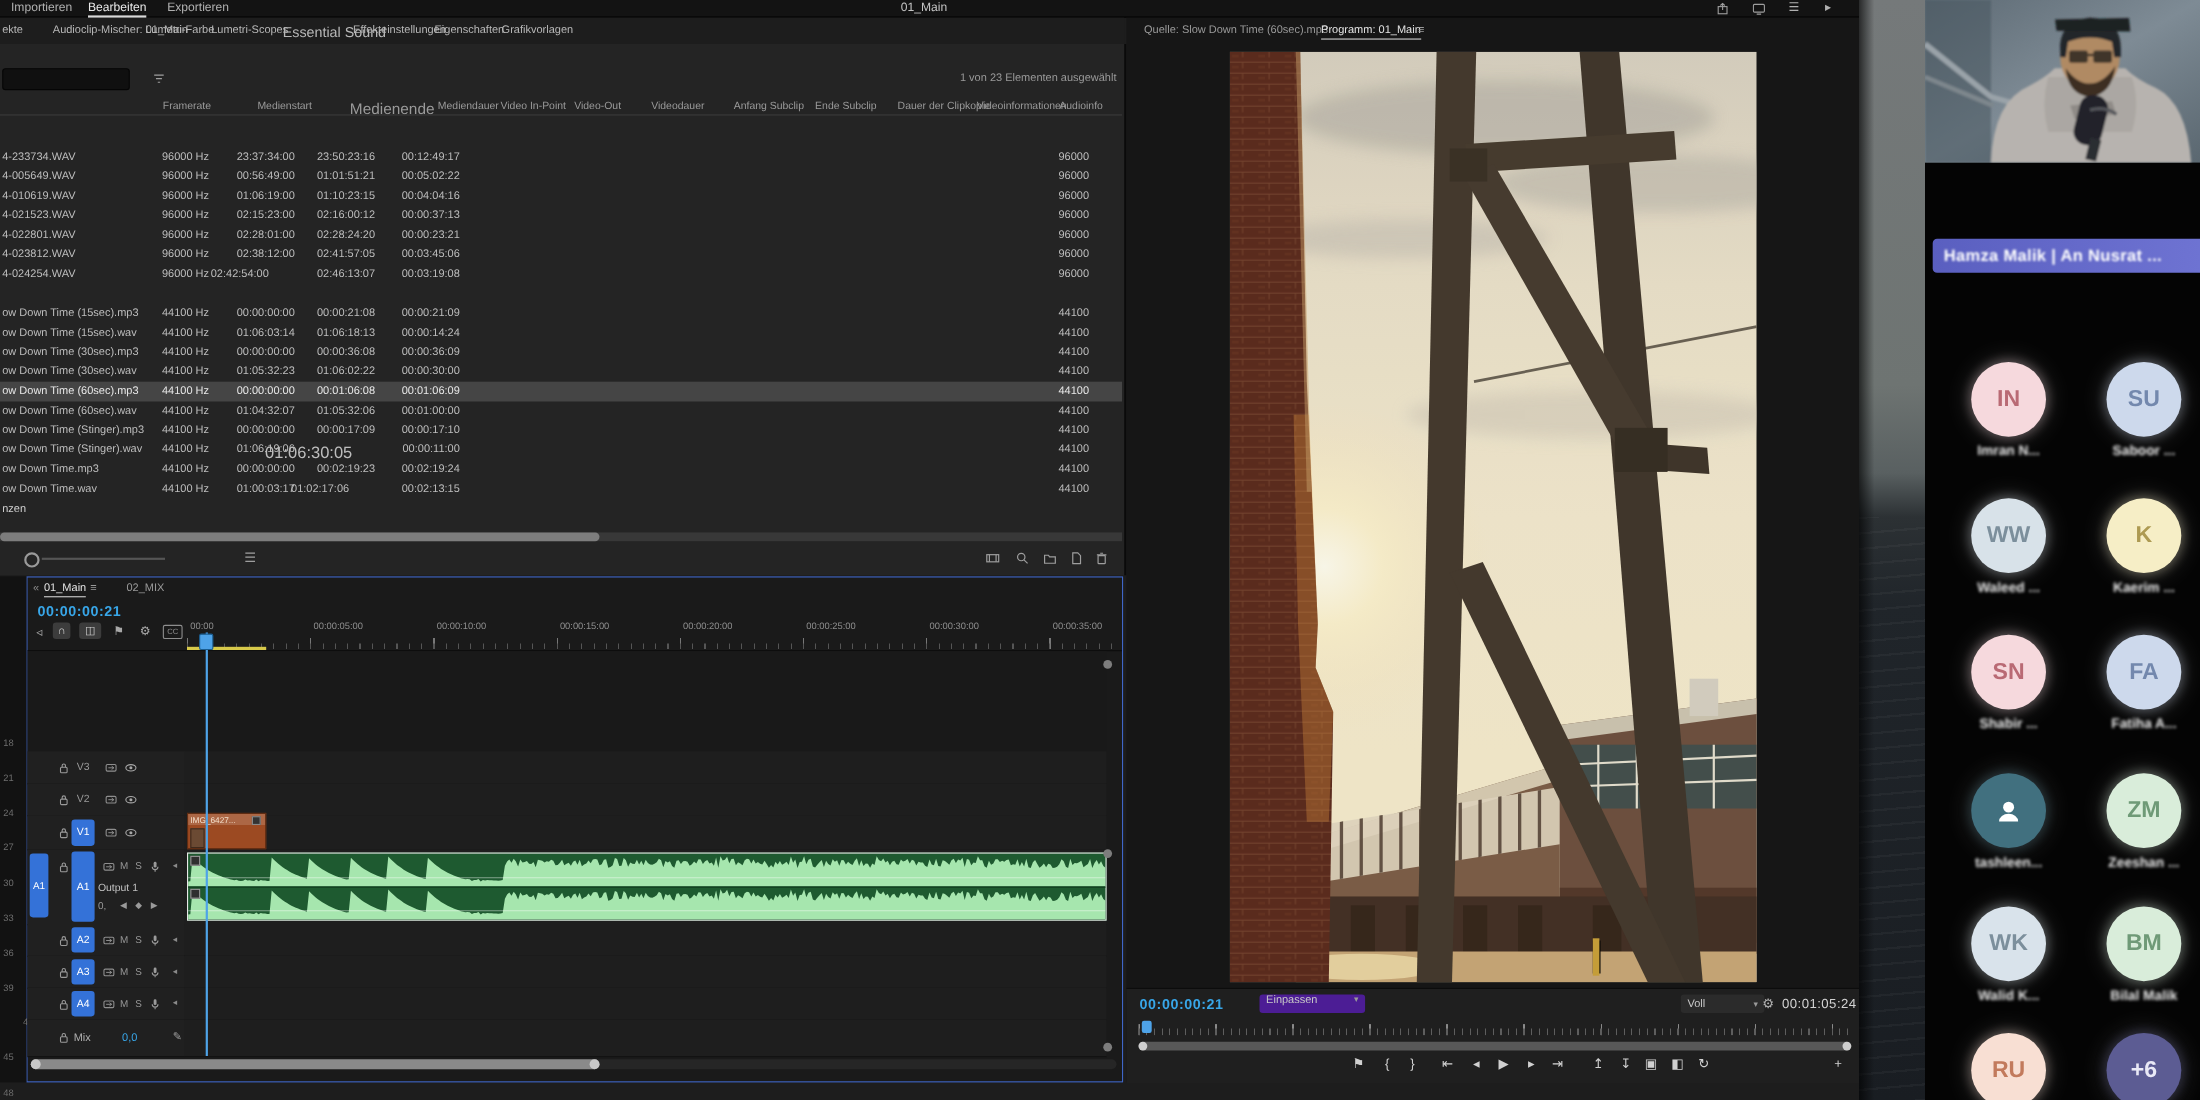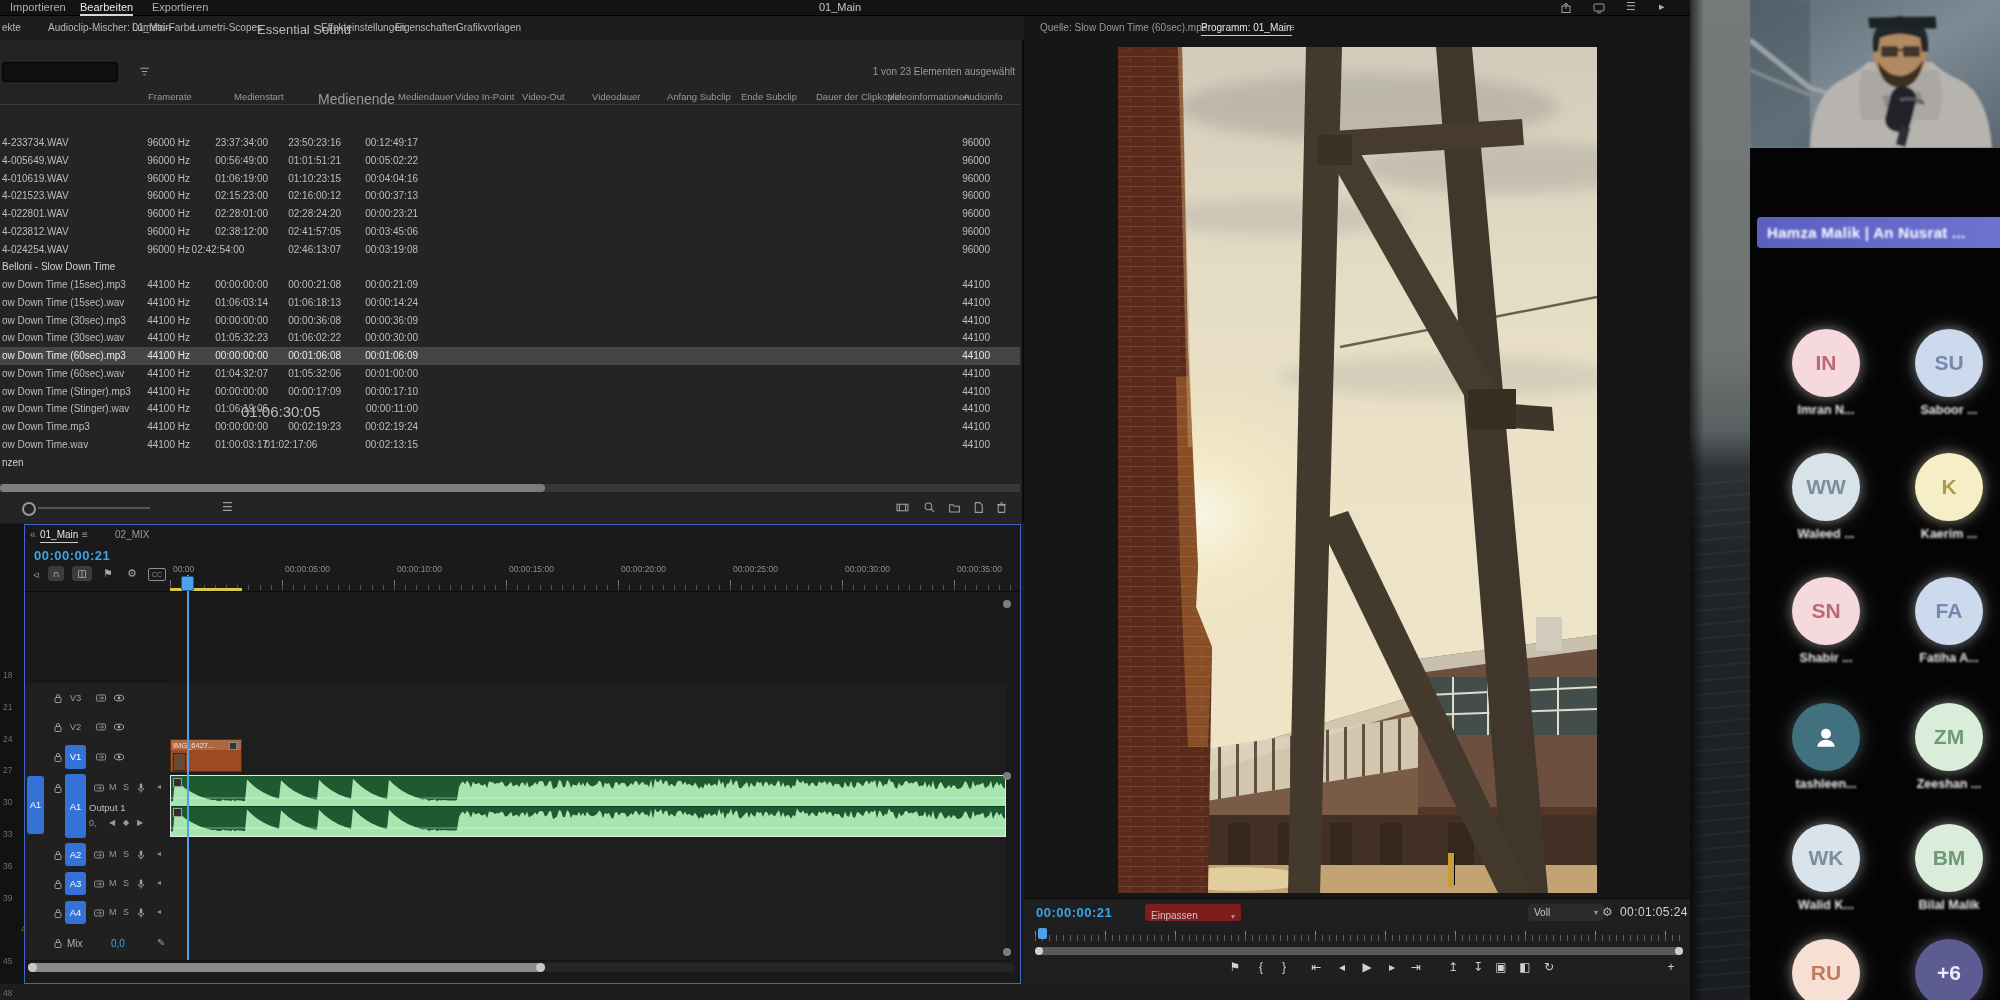--- a/index.html
+++ b/index.html
@@ -284,23 +284,20 @@
       <span style="position: absolute; white-space: nowrap; left: 890px; top: 3px; width: 100px; text-align: right; font-size: 10px; color: rgb(189, 189, 189);">96000</span>
     </div>
     <div style="position: absolute; white-space: nowrap; left: 0px; top: 240.5px; width: 1020px; height: 17.75px;">
       <span style="position: absolute; white-space: nowrap; left: 2px; top: 3px; font-size: 10px; color: rgb(189, 189, 189);">4-024254.WAV</span>
       <span style="position: absolute; white-space: nowrap; left: 90px; top: 3px; width: 100px; text-align: right; font-size: 10px; color: rgb(189, 189, 189);">96000 Hz</span>
       <span style="position: absolute; white-space: nowrap; left: 168px; top: 3px; width: 100px; text-align: center; font-size: 10px; color: rgb(189, 189, 189);">02:42:54:00</span>
       <span style="position: absolute; white-space: nowrap; left: 241px; top: 3px; width: 100px; text-align: right; font-size: 10px; color: rgb(189, 189, 189);">02:46:13:07</span>
       <span style="position: absolute; white-space: nowrap; left: 318px; top: 3px; width: 100px; text-align: right; font-size: 10px; color: rgb(189, 189, 189);">00:03:19:08</span>
       <span style="position: absolute; white-space: nowrap; left: 890px; top: 3px; width: 100px; text-align: right; font-size: 10px; color: rgb(189, 189, 189);">96000</span>
     </div>
-    <div style="position: absolute; white-space: nowrap; left: 0px; top: 258.25px; width: 1020px; height: 17.75px;">
-      <span style="position: absolute; white-space: nowrap; left: 2px; top: 3px; font-size: 10px; color: rgb(208, 208, 208);">Belloni - Slow Down Time</span>
-    </div>
     <div style="position: absolute; white-space: nowrap; left: 0px; top: 276px; width: 1020px; height: 17.75px;">
       <span style="position: absolute; white-space: nowrap; left: 2px; top: 3px; font-size: 10px; color: rgb(189, 189, 189);">ow Down Time (15sec).mp3</span>
       <span style="position: absolute; white-space: nowrap; left: 90px; top: 3px; width: 100px; text-align: right; font-size: 10px; color: rgb(189, 189, 189);">44100 Hz</span>
       <span style="position: absolute; white-space: nowrap; left: 168px; top: 3px; width: 100px; text-align: right; font-size: 10px; color: rgb(189, 189, 189);">00:00:00:00</span>
       <span style="position: absolute; white-space: nowrap; left: 241px; top: 3px; width: 100px; text-align: right; font-size: 10px; color: rgb(189, 189, 189);">00:00:21:08</span>
       <span style="position: absolute; white-space: nowrap; left: 318px; top: 3px; width: 100px; text-align: right; font-size: 10px; color: rgb(189, 189, 189);">00:00:21:09</span>
       <span style="position: absolute; white-space: nowrap; left: 890px; top: 3px; width: 100px; text-align: right; font-size: 10px; color: rgb(189, 189, 189);">44100</span>
     </div>
     <div style="position: absolute; white-space: nowrap; left: 0px; top: 293.75px; width: 1020px; height: 17.75px;">
       <span style="position: absolute; white-space: nowrap; left: 2px; top: 3px; font-size: 10px; color: rgb(189, 189, 189);">ow Down Time (15sec).wav</span>
@@ -623,21 +620,21 @@
     <div style="position: absolute; white-space: nowrap; left: 28px; top: 963px; width: 987px; height: 9px; background: rgb(38, 38, 38); border-radius: 5px;"></div>
     <div style="position: absolute; white-space: nowrap; left: 28px; top: 963px; width: 517px; height: 9px; background: rgb(138, 138, 138); border-radius: 5px;"></div>
     <div style="position: absolute; white-space: nowrap; left: 28px; top: 963px; width: 9px; height: 9px; border-radius: 50%; background: rgb(200, 200, 200);"></div>
     <div style="position: absolute; white-space: nowrap; left: 536px; top: 963px; width: 9px; height: 9px; border-radius: 50%; background: rgb(200, 200, 200);"></div>
     <div style="position: absolute; white-space: nowrap; left: 1040px; top: 22px; font-size: 10px; color: rgb(154, 154, 154);">Quelle: Slow Down Time (60sec).mp3</div>
     <div style="position: absolute; white-space: nowrap; left: 1201px; top: 22px; font-size: 10px; color: rgb(228, 228, 228); border-bottom: 1px solid rgb(207, 207, 207); padding-bottom: 2px;">Programm: 01_Main</div>
     <div style="position: absolute; white-space: nowrap; left: 1289px; top: 22px; font-size: 10px; color: rgb(154, 154, 154);">≡</div>
     <div style="position: absolute; white-space: nowrap; left: 1024px; top: 40px; width: 666px; height: 858px; background: rgb(12, 12, 12); z-index: -1;"></div>
     <div style="position: absolute; white-space: nowrap; left: 1024px; top: 898px; width: 666px; height: 86px; background: rgb(31, 31, 31); border-top: 1px solid rgb(10, 10, 10);"></div>
     <div style="position: absolute; white-space: nowrap; left: 1036px; top: 905px; font-size: 13px; font-weight: bold; color: rgb(56, 166, 232); letter-spacing: 0.5px;">00:00:00:21</div>
-    <div style="position: absolute; white-space: nowrap; left: 1145px; top: 904px; width: 84px; height: 17px; background: #7f1d1d; border-radius: 3px; display: flex; align-items: flex-end; justify-content: space-between; padding: 0px 6px;">
+    <div style="position: absolute; white-space: nowrap; left: 1145px; top: 904px; width: 84px; height: 17px; background: #4c1d95; border-radius: 3px; display: flex; align-items: flex-start; justify-content: space-between; padding: 0px 6px;">
       <span style="white-space: nowrap; position: static; font-size: 10px; color: rgb(200, 200, 200);">Einpassen</span>
       <span style="white-space: nowrap; position: static; font-size: 8px; color: rgb(154, 154, 154);">▾</span>
     </div>
     <div style="position: absolute; white-space: nowrap; left: 1528px; top: 904px; width: 64px; height: 17px; background: rgb(43, 43, 43); border-radius: 3px; display: flex; align-items: center; justify-content: space-between; padding: 0px 6px;">
       <span style="white-space: nowrap; position: static; font-size: 10px; color: rgb(200, 200, 200);">Voll</span>
       <span style="white-space: nowrap; position: static; font-size: 8px; color: rgb(154, 154, 154);">▾</span>
     </div>
     <div style="position: absolute; white-space: nowrap; left: 1602px; top: 905px; font-size: 12px; color: rgb(176, 176, 176);">⚙</div>
     <div style="position: absolute; white-space: nowrap; left: 1620px; top: 905px; font-size: 12px; color: rgb(210, 210, 210); letter-spacing: 0.4px;">00:01:05:24</div>
     <div class="abs mini-ticks" style="position: absolute; white-space: nowrap; left: 1035px; top: 928px; width: 648px; height: 13px;"></div>

